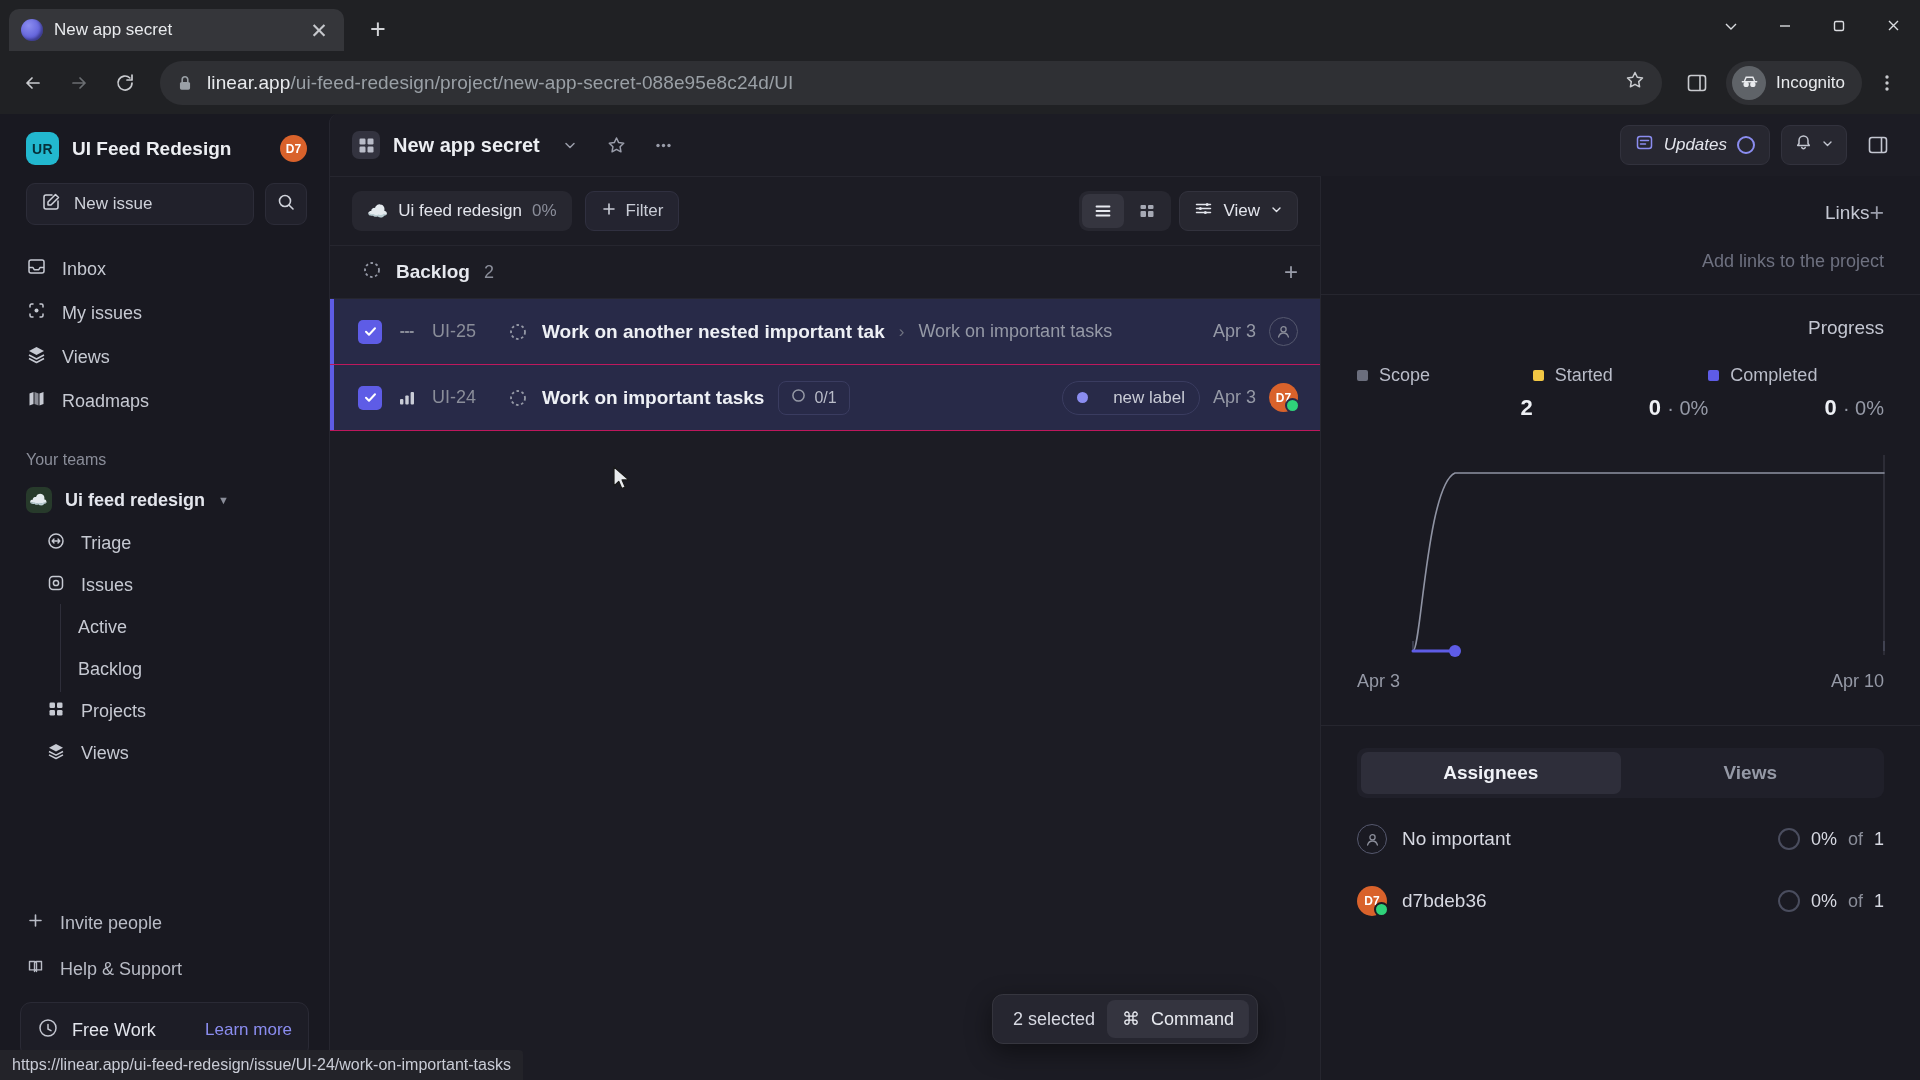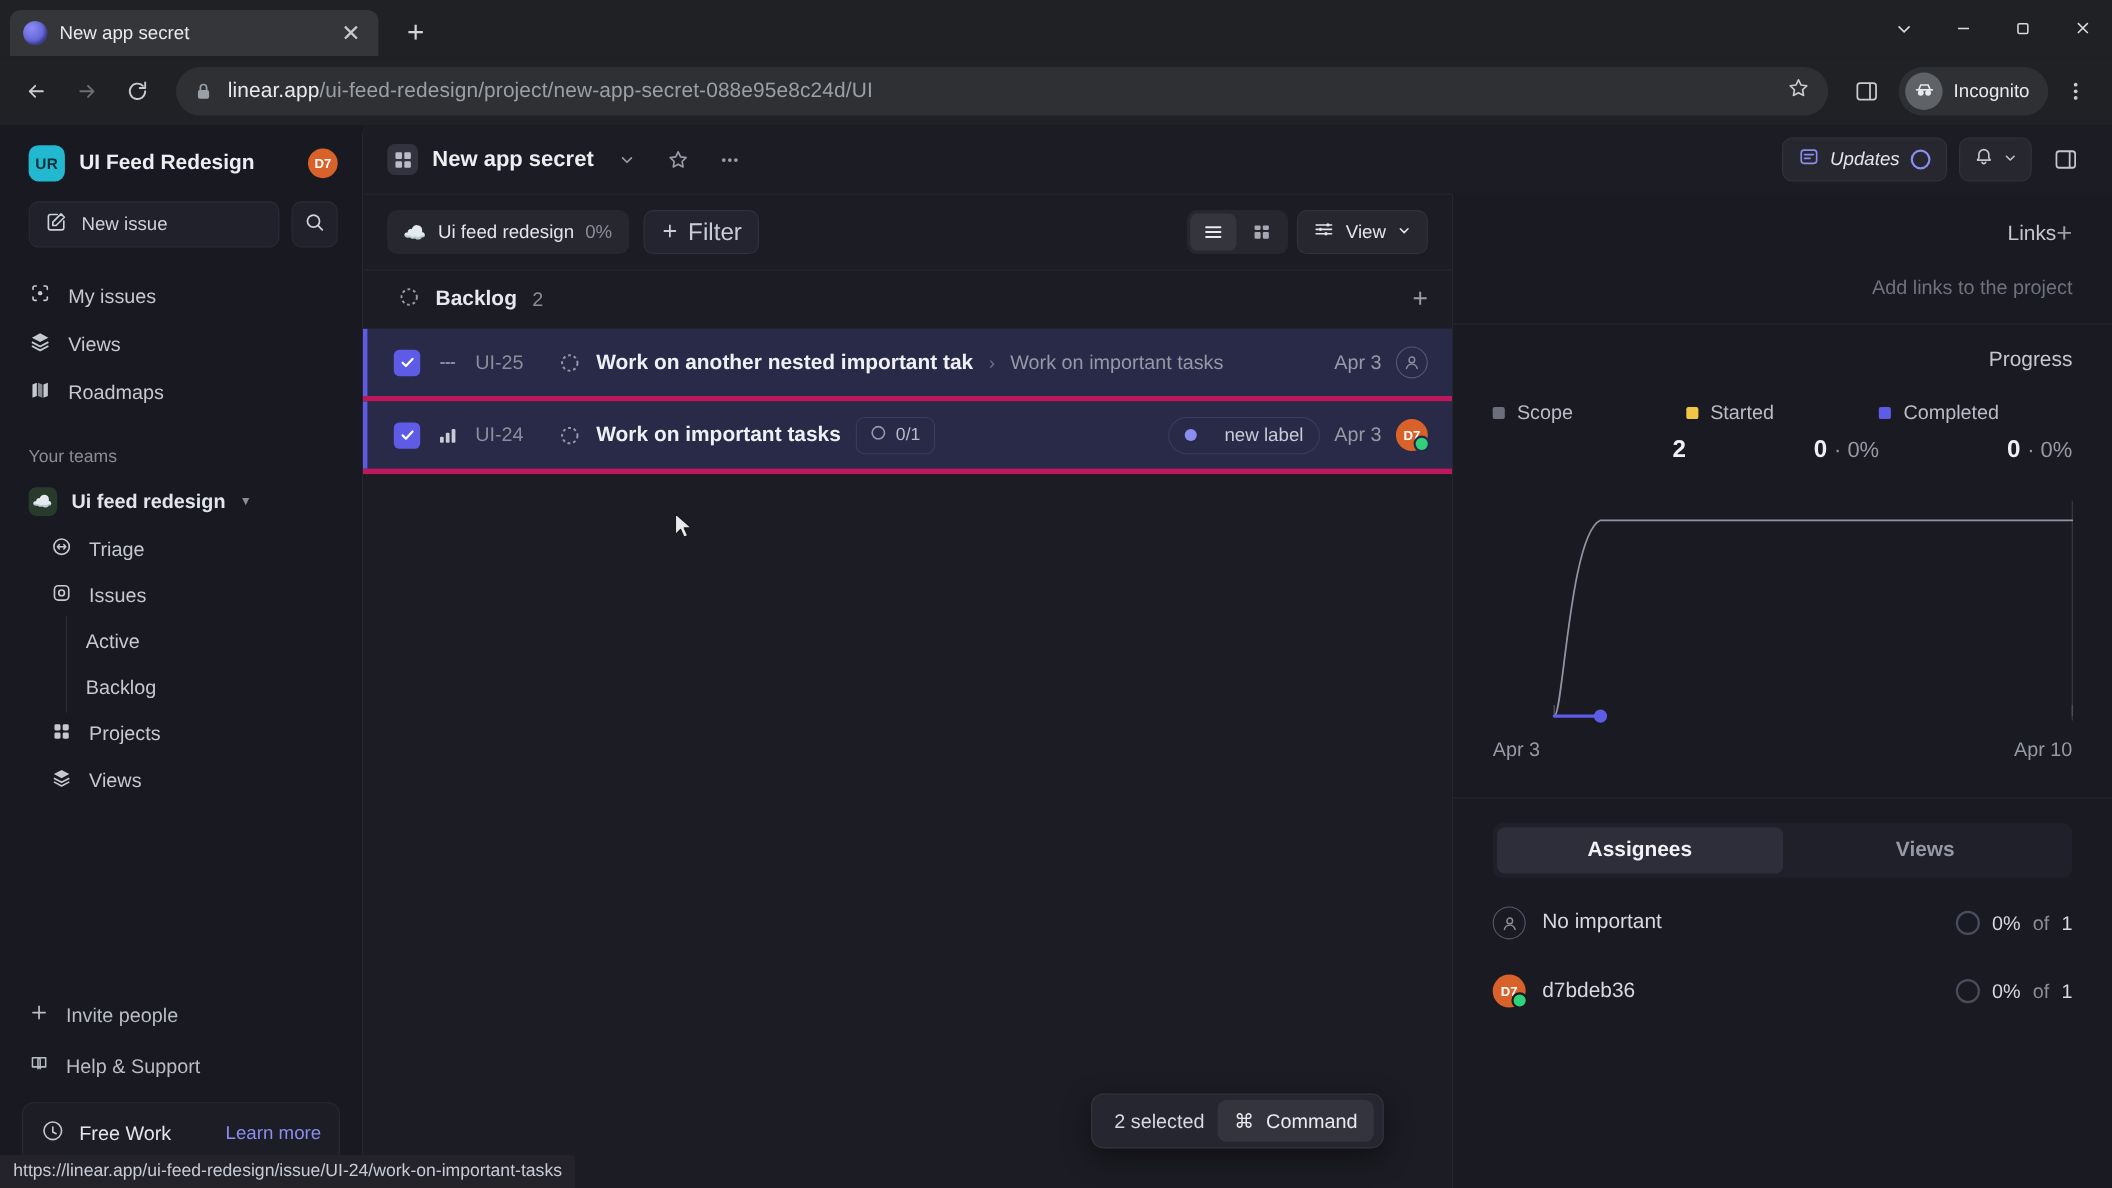--- a/index.html
+++ b/index.html
@@ -106,36 +106,36 @@
     display:flex; align-items:center; gap:8px; padding:0 12px; color:#c3c6d0; }
   .panel-btn { width:40px; height:40px; display:flex; align-items:center; justify-content:center; color:#c3c6d0; }
 
   .content { flex:1; display:flex; min-height:0; }
   .listcol { flex:1; display:flex; flex-direction:column; min-width:0; border-top:1px solid #26262f; }
   .filterbar { height:68px; display:flex; align-items:center; padding:0 22px; gap:13px; flex:0 0 auto; }
   .chip { height:40px; background:#272730; border-radius:9px; display:flex; align-items:center; gap:10px;
     padding:0 15px; font-size:17px; color:#e3e5ec; }
   .chip .pct { color:#8a8d99; }
   .filter-btn { height:40px; background:#242430; border:1px solid #303040; border-radius:9px;
-    display:flex; align-items:center; gap:9px; padding:0 15px; font-size:22px; color:#c9ccd6; }
+    display:flex; align-items:center; gap:9px; padding:0 15px; font-size:17px; color:#c9ccd6; }
   .fb-right { margin-left:auto; display:flex; align-items:center; gap:8px; }
   .seg { display:flex; background:#272730; border-radius:9px; padding:3px; gap:2px; }
   .seg-btn { width:42px; height:34px; border-radius:7px; display:flex; align-items:center; justify-content:center; color:#a6a9b4; }
   .seg-btn.active { background:#35353f; color:#e8eaf0; }
   .view-btn { height:40px; background:#272730; border:1px solid #32323d; border-radius:9px;
     display:flex; align-items:center; gap:10px; padding:0 14px; font-size:17px; color:#e3e5ec; }
 
   .group-head { height:54px; display:flex; align-items:center; padding:0 22px 0 32px; gap:14px;
     background:#1c1c24; border-top:1px solid #26262f; border-bottom:1px solid #26262f; flex:0 0 auto; }
   .grp-name { font-size:19px; font-weight:600; color:#e6e8ee; }
   .grp-count { font-size:18px; color:#8a8d99; }
   .grp-add { margin-left:auto; color:#9a9daa; font-size:24px; font-weight:300; }
 
   .issue-row { height:66px; display:flex; align-items:center; padding:0 22px 0 28px; gap:14px;
-    background:#282a48; border-bottom:5px solid #be185d; position:relative; }
+    background:#282a48; border-bottom:1px solid #be185d; position:relative; }
   .issue-row::before { content:""; position:absolute; left:0; top:0; bottom:0; width:4px; background:#5e5ce6; }
   .cbx { width:24px; height:24px; border-radius:5px; background:#5e5ce6; display:flex;
     align-items:center; justify-content:center; flex:0 0 auto; }
   .prio { width:22px; display:flex; align-items:center; justify-content:center; color:#8a8d99; flex:0 0 auto; }
   .issue-id { font-size:18px; color:#8a8d99; min-width:62px; flex:0 0 auto; }
   .state-ico { width:20px; height:20px; flex:0 0 auto; }
   .issue-title { font-size:19px; font-weight:600; color:#eef0f5; white-space:nowrap; }
   .crumb-sep { color:#6f7280; font-size:17px; }
   .issue-parent { font-size:18px; color:#9599a6; white-space:nowrap; overflow:hidden; text-overflow:ellipsis; }
   .subcount { height:34px; border:1px solid #3a3c60; border-radius:8px; display:flex; align-items:center;
@@ -321,20 +321,28 @@
                 <path d="M13.2 13.2L17 17" stroke="currentColor" stroke-width="1.6" stroke-linecap="round"></path>
               </svg>
           </span>
         </div>
       </div>
 
       <div class="navlist">
         <div class="navitem">
           <span>
             <svg width="21" height="21" viewBox="0 0 21 21">
+                <path d="M3 11.5V6a2 2 0 0 1 2-2h11a2 2 0 0 1 2 2v5.5M3 11.5h4l1.2 2.2h4.6L14 11.5h4M3 11.5V15a2 2 0 0 0 2 2h11a2 2 0 0 0 2-2v-3.5" stroke="currentColor" stroke-width="1.5" fill="none" stroke-linejoin="round"></path>
+              </svg>
+          </span>
+          <span class="lbl">Inbox</span>
+        </div>
+        <div class="navitem">
+          <span>
+            <svg width="21" height="21" viewBox="0 0 21 21">
                 <circle cx="10.5" cy="10.5" r="2" fill="currentColor"></circle>
                 <path d="M4 7V5.5A1.5 1.5 0 0 1 5.5 4H7M14 4h1.5A1.5 1.5 0 0 1 17 5.5V7M17 14v1.5a1.5 1.5 0 0 1-1.5 1.5H14M7 17H5.5A1.5 1.5 0 0 1 4 15.5V14" stroke="currentColor" stroke-width="1.5" fill="none" stroke-linecap="round"></path>
               </svg>
           </span>
           <span class="lbl">My issues</span>
         </div>
         <div class="navitem">
           <span>
             <svg width="21" height="21" viewBox="0 0 21 21">
                 <path d="M10.5 3l7.5 4-7.5 4L3 7z" fill="currentColor"></path>

